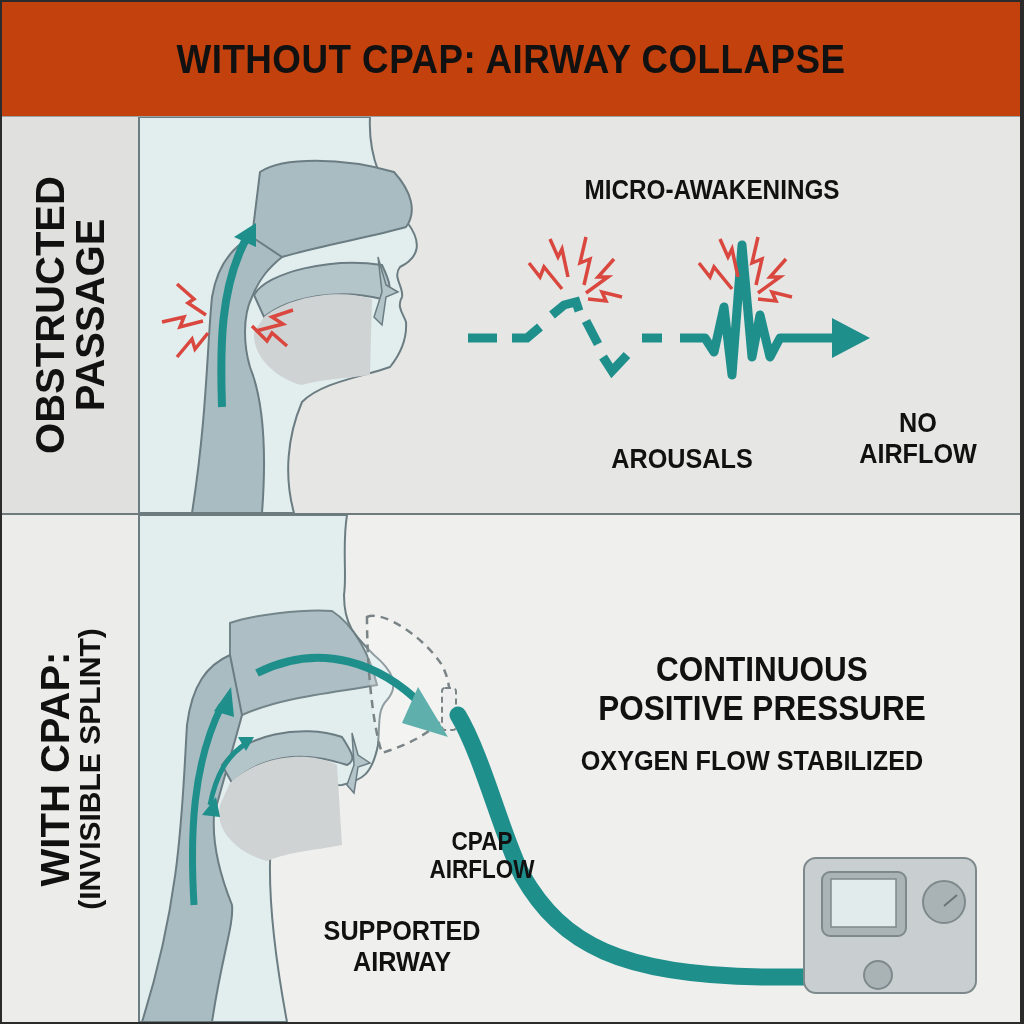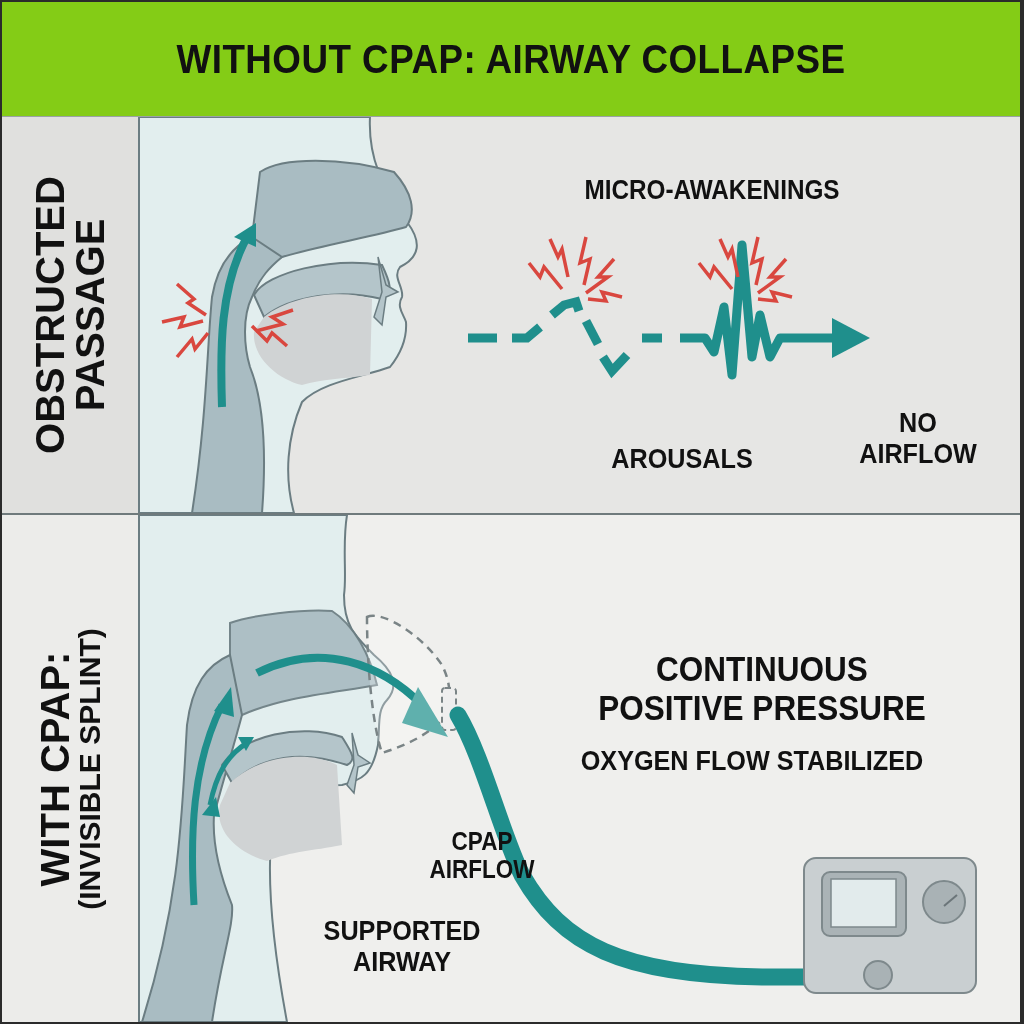--- a/index.html
+++ b/index.html
@@ -1,17 +1,17 @@
 <!DOCTYPE html>
 <html><head>
 <meta charset="utf-8">
 <style>
   html, body { margin: 0; padding: 0; }
   body { width: 1024px; height: 1024px; background: #2b2b2b; position: relative; overflow: hidden; font-family: "Liberation Sans", sans-serif; }
-  .frame { position: absolute; left: 2px; top: 2px; width: 1018px; height: 1018px; background: #84cc16; }
+  .frame { position: absolute; left: 2px; top: 2px; width: 1018px; height: 1018px; background: #c2410c; }
   .title { position: absolute; left: 0; top: 0; width: 1018px; height: 114px; display: flex; align-items: center; justify-content: center; font-weight: bold; font-size: 40px; color: #111; letter-spacing: 0.5px; transform: scaleX(0.92); }
   .panel { position: absolute; left: 0; width: 1018px; }
   .panel.top { top: 114px; height: 396px; background: #e6e6e4; border-top: 1px solid #9aa2a4; }
   .panel.bottom { top: 511px; height: 507px; background: #efefed; border-top: 2px solid #6f7a7c; }
   .side-label { position: absolute; left: 0; top: 0; width: 136px; height: 100%; border-right: 1px solid #7d8b8c; display: flex; align-items: center; justify-content: center; }
   .panel.top .side-label { background: #e0e0de; }
   .panel.bottom .side-label { background: #ececea; }
   .side-label .rot { transform: rotate(-90deg); white-space: nowrap; text-align: center; color: #111; font-weight: bold; line-height: 1.0; }
   .rot .l1 { display: block; font-size: 40px; }
   .rot .l2 { display: block; font-size: 40px; }

